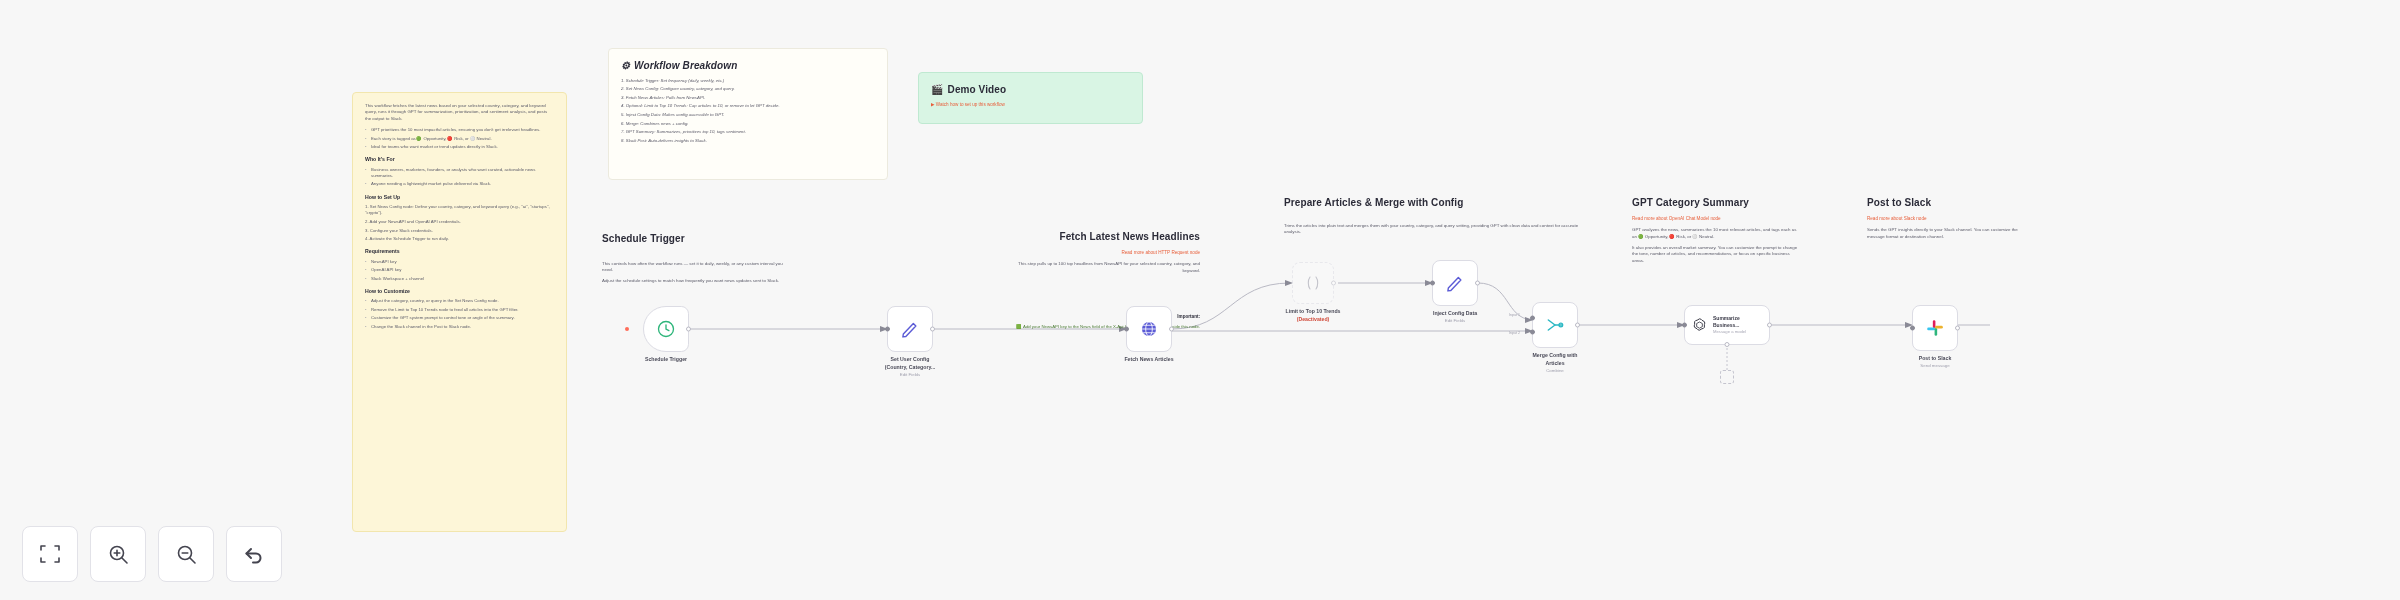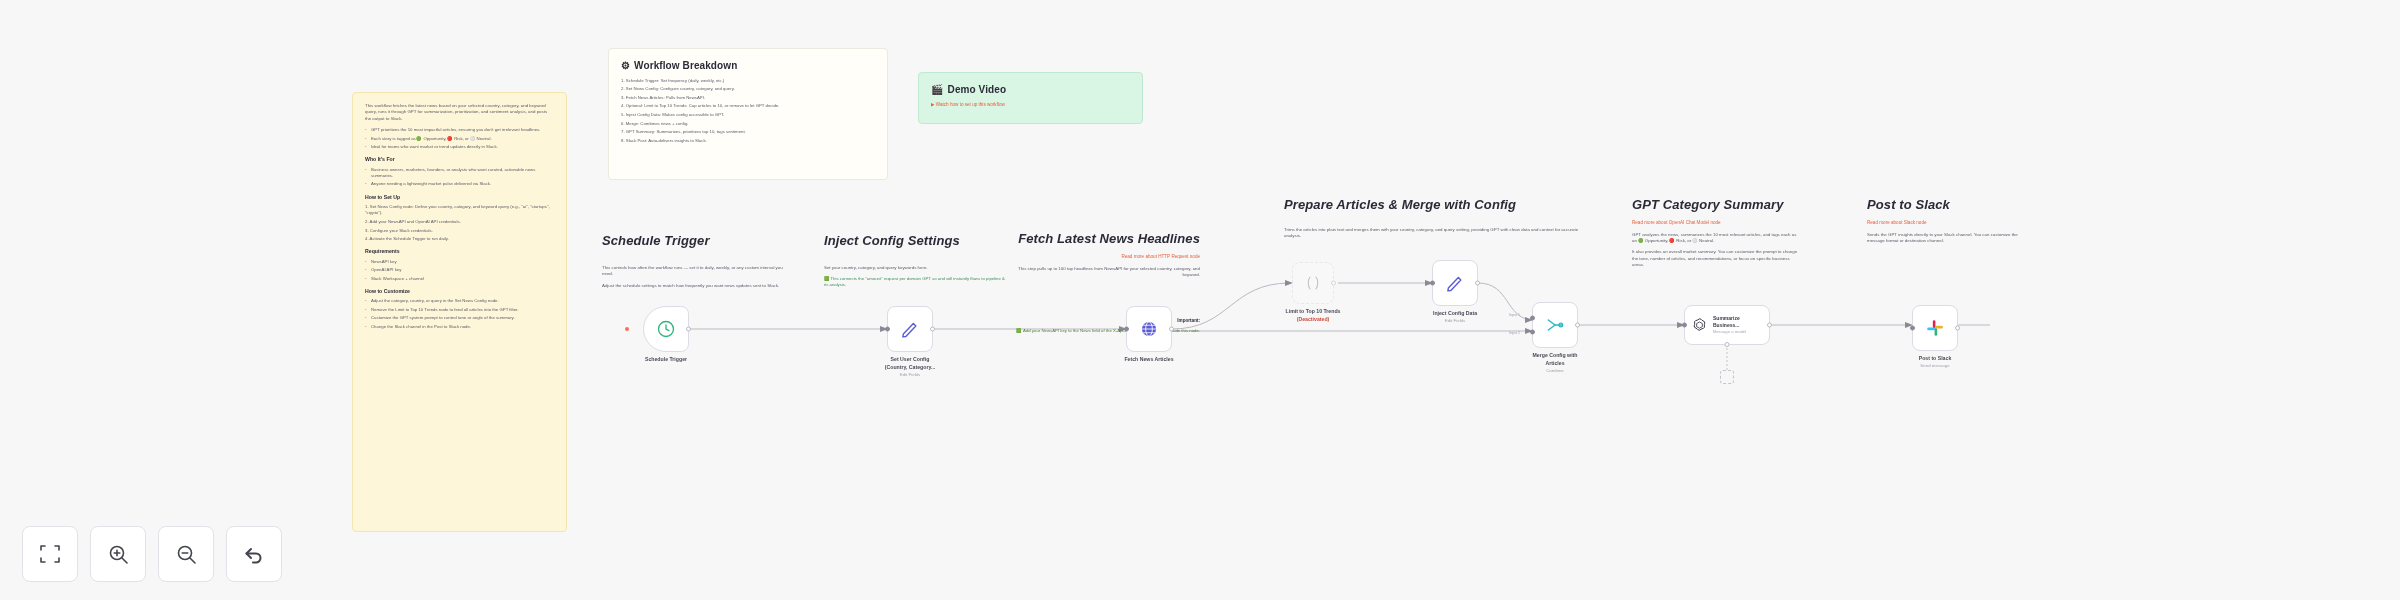--- a/index.html
+++ b/index.html
@@ -13,41 +13,41 @@
 
   
   .sticky {
     position: absolute;
     border-radius: 4px;
     padding: 10px 12px;
     overflow: hidden;
     line-height: 1.45;
   }
   .sticky.yellow { background: #fdf6d8; border: 1px solid #f2e6ae; }
-  .sticky.white  { background: #fffef9; border: 1px solid #eceade; }
+  .sticky.white  { background: #fffef9; border: 1px solid #eceade; font-style: italic; }
   .sticky.mint   { background: #d9f5e4; border: 1px solid #bfe9d1; }
   .sticky.plain  { background: transparent; border: none; }
 
   .st-title {
     font-size: 11.5px; font-weight: 700; color: #2b2b38;
     margin-bottom: 7px; letter-spacing: .1px; line-height: 1.35;
   }
   .st-title.small { font-size: 10px; margin-bottom: 5px; }
   .st-emoji { font-size: 10px; margin-right: 4px; }
   .st-sub { font-size: 4.6px; color: #e8603c; margin-bottom: 5px; }
   .st-p { font-size: 4.4px; color: #5a5a68; margin-bottom: 5px; }
   .st-h { font-size: 5.2px; font-weight: 700; color: #2b2b38; margin: 6px 0 3px; }
   .st-li { font-size: 4.3px; color: #5a5a68; margin-bottom: 2.2px; padding-left: 6px; position: relative; }
   .st-li::before { content: "•"; position: absolute; left: 0; color: #9a9aa8; }
   .st-ol { font-size: 4.3px; color: #5a5a68; margin-bottom: 2.4px; }
   .st-note { font-size: 4.3px; color: #3f8d5e; margin-bottom: 3px; }
   .st-warn { font-size: 4.3px; color: #4a7a33; }
 
   
-  .sec-title { font-size: 13px; font-weight: 700; color: #2b2b38; letter-spacing: .1px; font-style: italic; }
+  .sec-title { font-size: 10px; font-weight: 700; color: #2b2b38; letter-spacing: .1px; }
 
   
   .node { position: absolute; }
   .node-box {
     width: 46px; height: 46px;
     background: #fff; border: 1px solid #dcdce4; border-radius: 8px;
     display: flex; align-items: center; justify-content: center;
     position: relative;
   }
   .node-box.trigger { border-radius: 24px 8px 8px 24px; }
@@ -162,25 +162,20 @@
     </div>
     <div class="st-sub">▶ <span>Watch how to set up this workflow</span></div>
   </div>
 
   <div class="sticky plain" style="left:590px; top:222px; width:210px; height:180px;">
     <div class="sec-title">Schedule Trigger</div>
     <div class="st-p" style="margin-top:14px">This controls how often the workflow runs — set it to daily, weekly, or any custom interval you need.</div>
     <div class="st-p">Adjust the schedule settings to match how frequently you want news updates sent to Slack.</div>
   </div>
 
-  <div class="sticky plain" style="left:812px; top:222px; width:205px; height:180px;">
-    <div class="sec-title">Inject Config Settings</div>
-    <div class="st-p" style="margin-top:14px">Set your country, category, and query keywords here.</div>
-    <div class="st-note">🟩 <span>This connects the "amount" request per domain GPT so and will instantly flows to pipeline &amp; its analysis.</span></div>
-  </div>
 
   <div class="sticky plain" style="left:992px; top:220px; width:220px; height:200px;text-align:right;">
     <div class="sec-title">Fetch Latest News Headlines</div>
     <div class="st-sub" style="margin-top:5px">Read more about HTTP Request node</div>
     <div class="st-p">This step pulls up to 100 top headlines from NewsAPI for your selected country, category, and keyword.</div>
     <div style="margin-top:40px">
       <div class="st-h" style="font-size:4.6px">Important:</div>
       <div class="st-warn">🟩 <span>Add your NewsAPI key to the News field of the X-Api-Key header parameter inside this node.</span></div>
     </div>
   </div>

